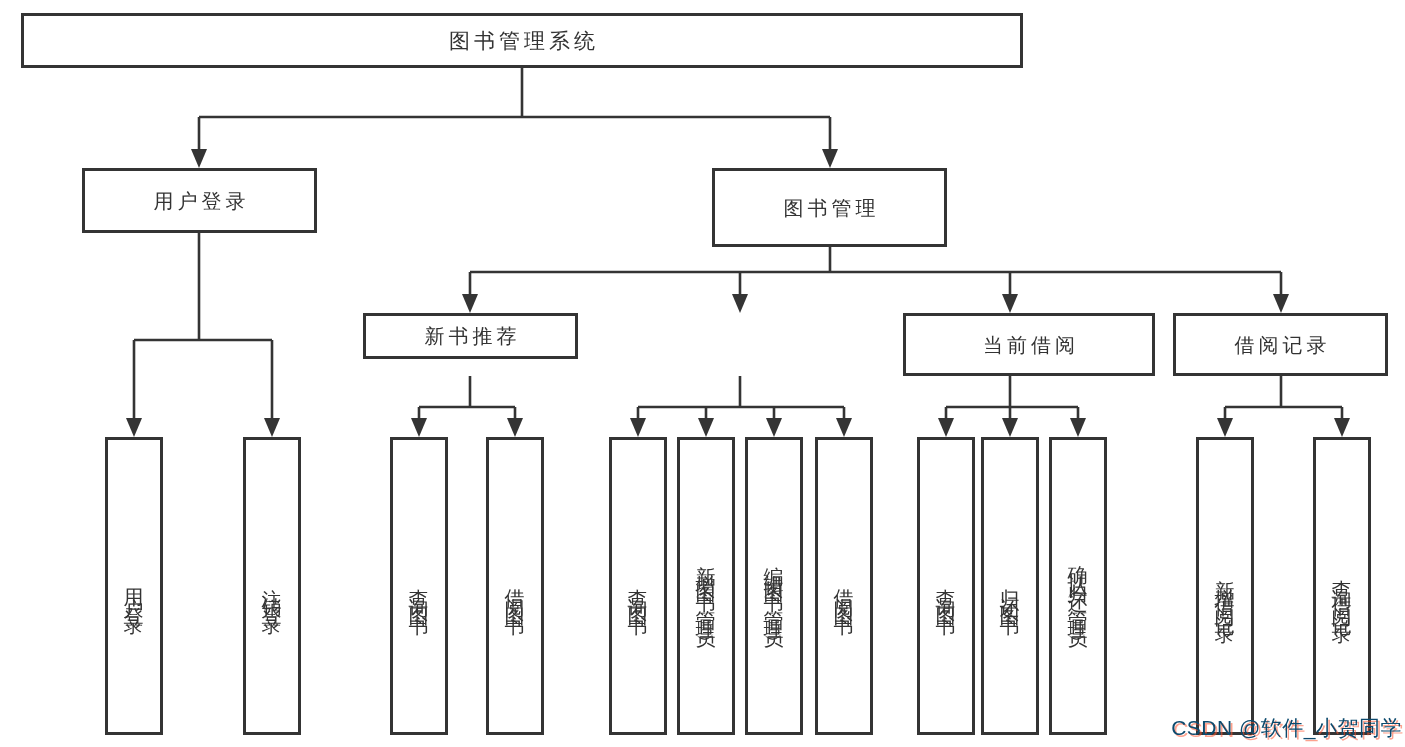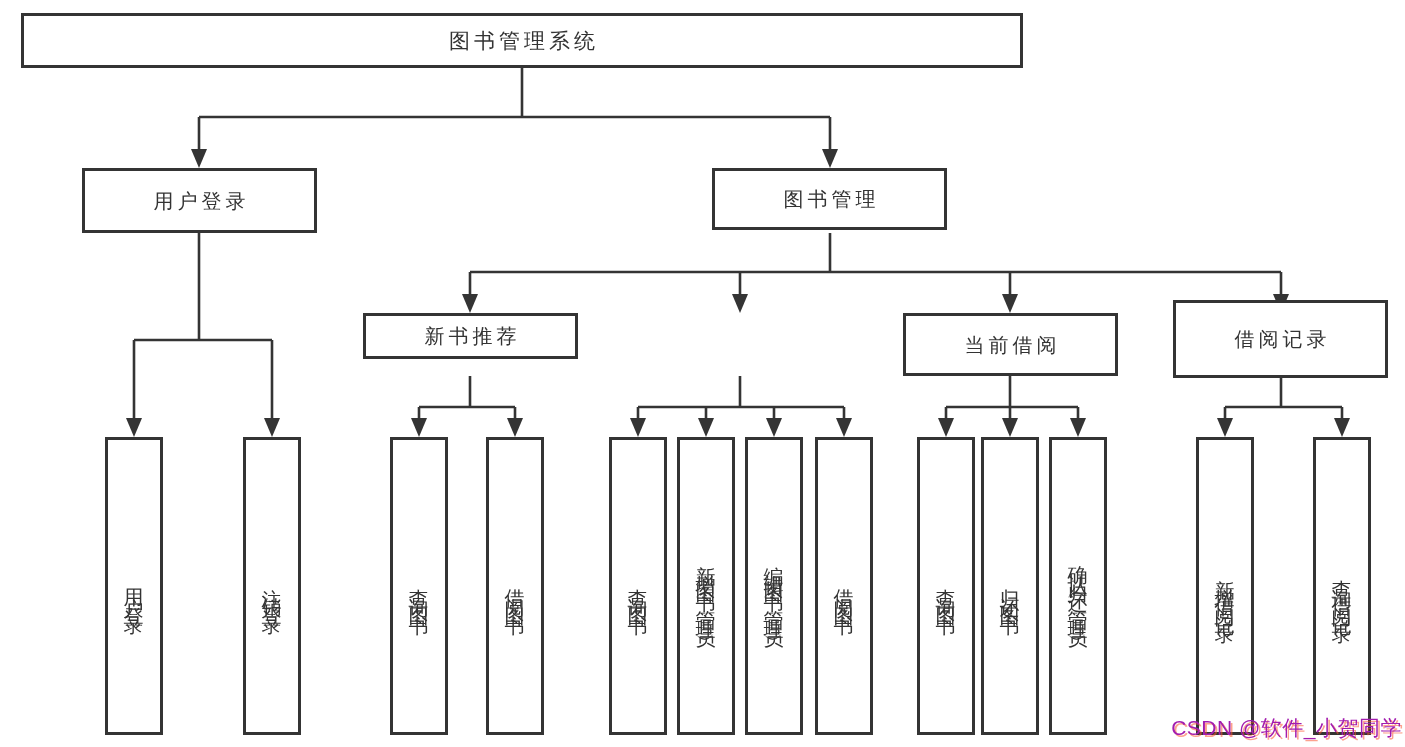--- a/index.html
+++ b/index.html
@@ -35,21 +35,21 @@
     font-size:20px;
     letter-spacing:9px;
     line-height:1;
     padding-top:9px; 
   }
   .watermark{
     position:absolute;
     right:3px;
     bottom:5px;
     font-size:21px;
-    color:#a21caf;
+    color:#0c4a6e;
     letter-spacing:0.5px;
     text-shadow:2px 2px 0 rgba(252,85,49,0.55);
     white-space:nowrap;
   }
 </style>
 </head>
 <body>
 
 <div id="stage">
 
@@ -122,25 +122,25 @@
       <polygon points="1070,418 1086,418 1078,437"></polygon>
 
       <polygon points="1217,418 1233,418 1225,437"></polygon>
       <polygon points="1334,418 1350,418 1342,437"></polygon>
     </g>
   </svg>
 
   <div class="node hnode root" style="left:21px;top:13px;width:1002px;height:55px;">图书管理系统</div>
 
   <div class="node hnode" style="left:82px;top:168px;width:235px;height:65px;">用户登录</div>
-  <div class="node hnode" style="left:712px;top:168px;width:235px;height:62px;">图书管理</div>
+  <div class="node hnode" style="left:712px;top:168px;width:235px;height:79px;">图书管理</div>
 
   <div class="node hnode" style="left:363px;top:313px;width:215px;height:46px;">新书推荐</div>
-  <div class="node hnode" style="left:903px;top:313px;width:215px;height:63px;">当前借阅</div>
-  <div class="node hnode" style="left:1173px;top:300px;width:215px;height:78px;">借阅记录</div>
+  <div class="node hnode" style="left:903px;top:313px;width:252px;height:63px;">当前借阅</div>
+  <div class="node hnode" style="left:1173px;top:313px;width:215px;height:63px;">借阅记录</div>
 
   <div class="node leaf" style="left:105px;top:437px;width:58px;height:298px;">用户登录</div>
   <div class="node leaf" style="left:243px;top:437px;width:58px;height:298px;">注销登录</div>
 
   <div class="node leaf" style="left:390px;top:437px;width:58px;height:298px;">查询图书</div>
   <div class="node leaf" style="left:486px;top:437px;width:58px;height:298px;">借阅图书</div>
 
   <div class="node leaf" style="left:609px;top:437px;width:58px;height:298px;">查询图书</div>
   <div class="node leaf" style="left:677px;top:437px;width:58px;height:298px;">新增图书（管理员）</div>
   <div class="node leaf" style="left:745px;top:437px;width:58px;height:298px;">编辑图书（管理员）</div>

